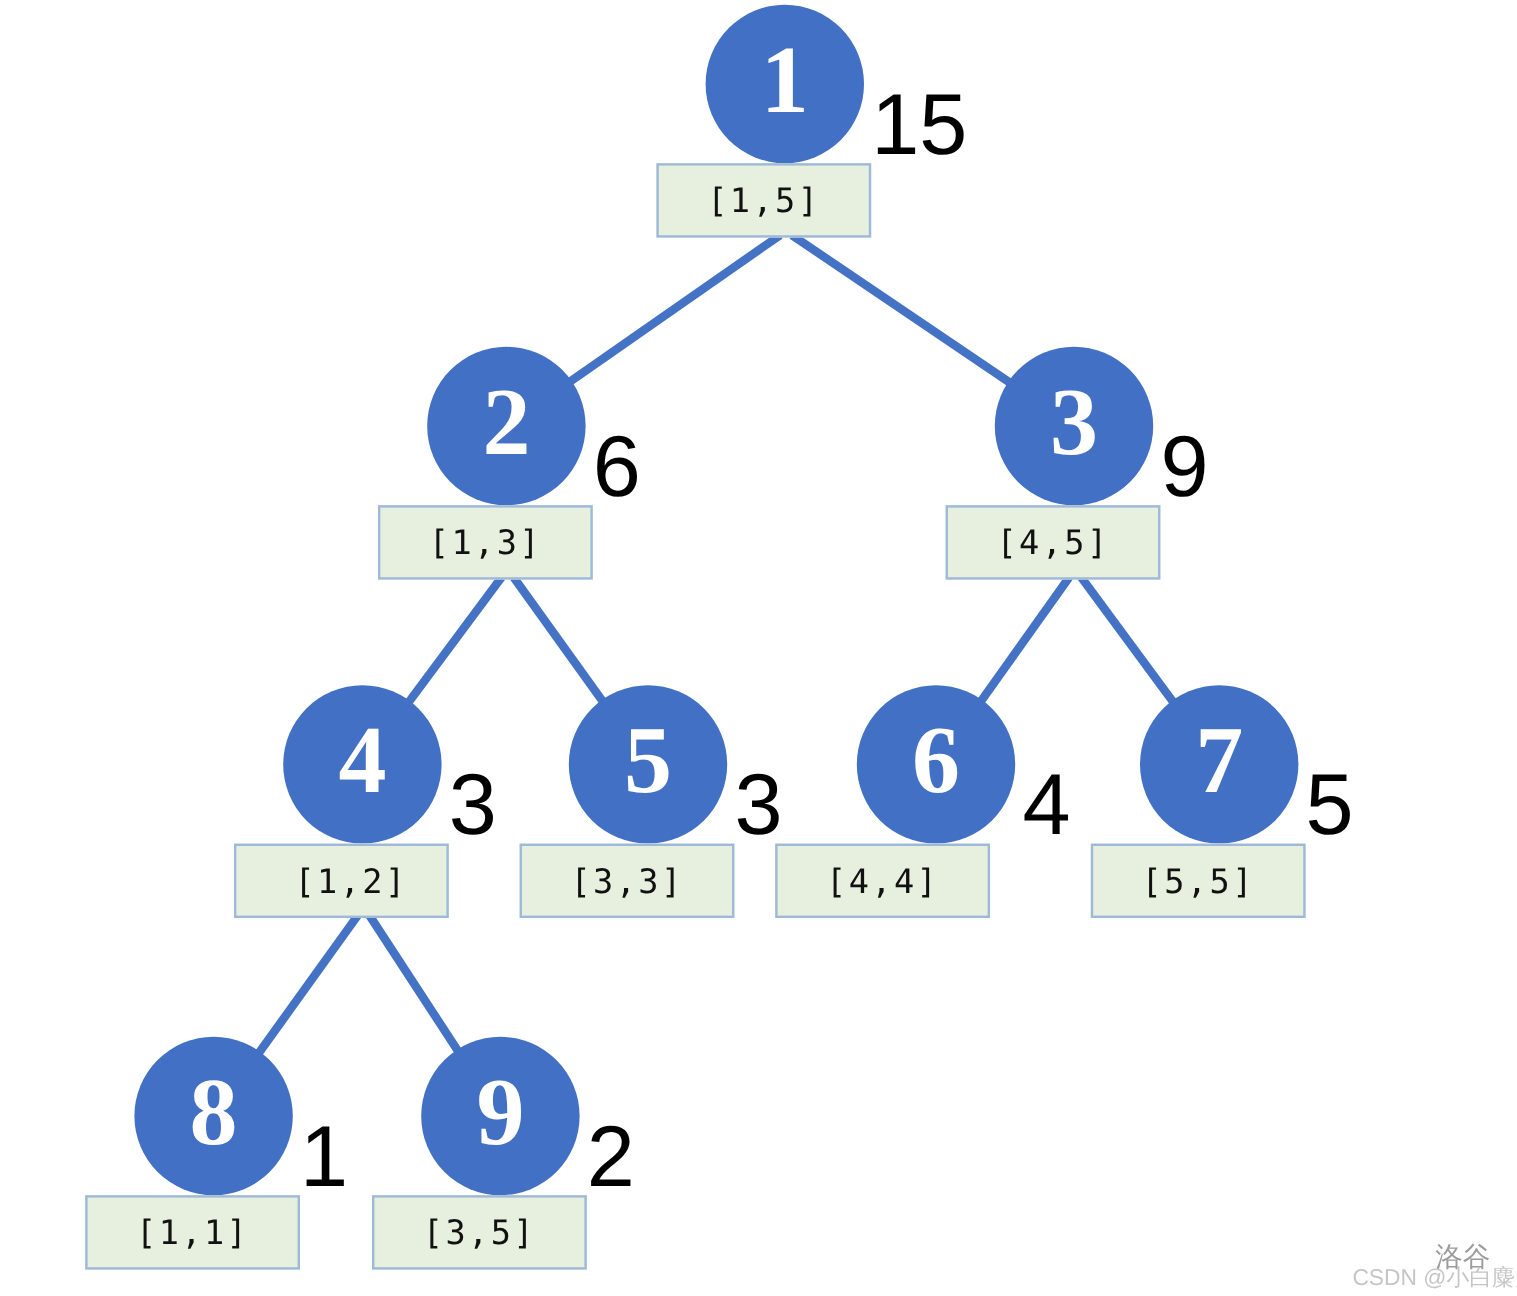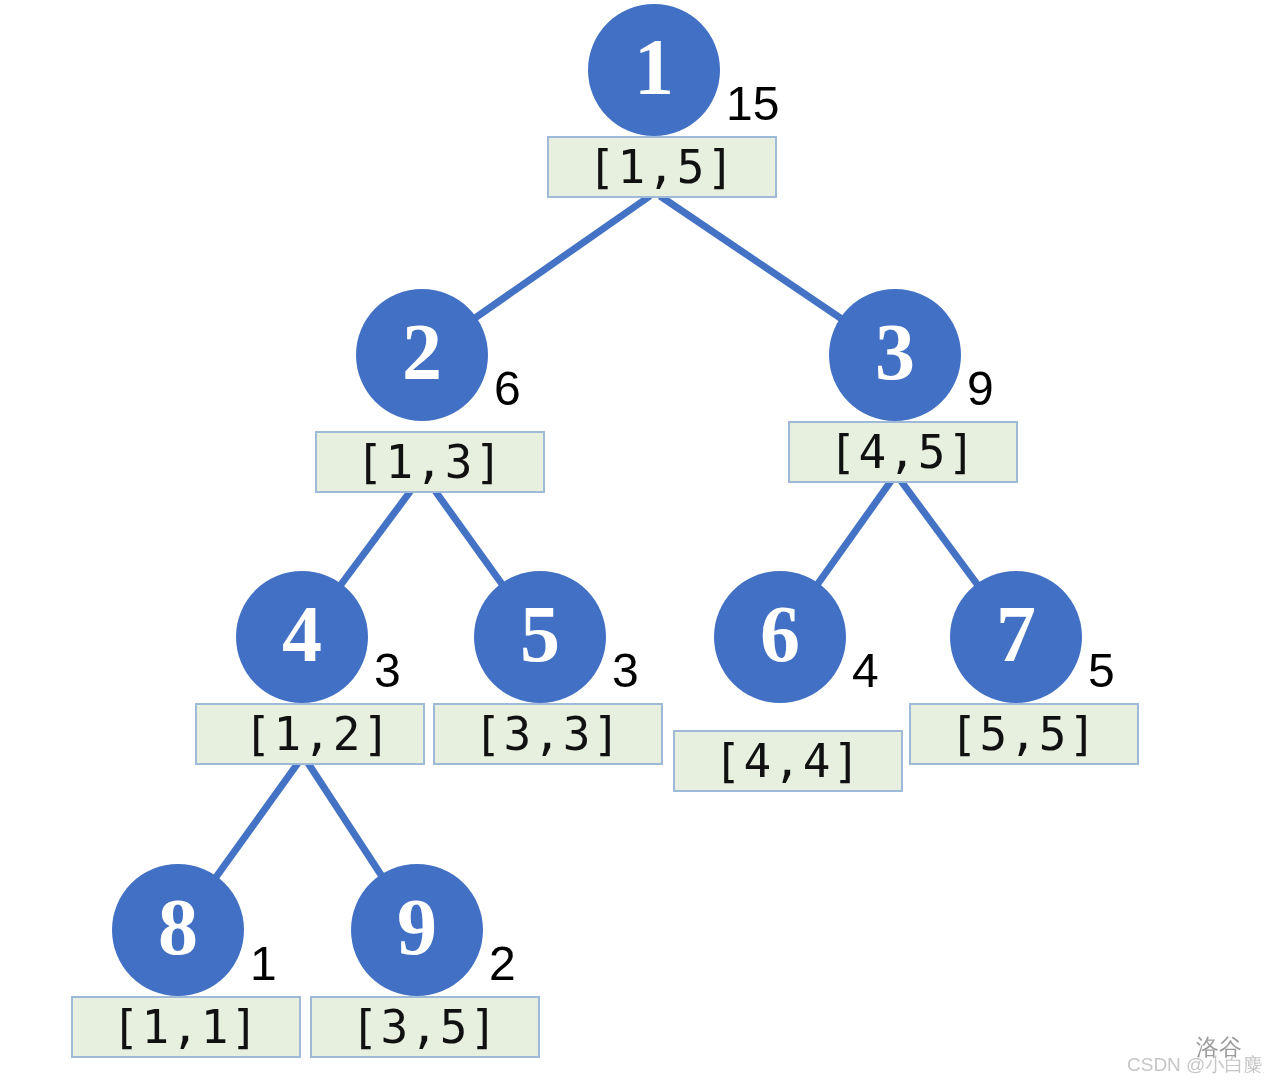--- a/index.html
+++ b/index.html
@@ -27,33 +27,33 @@
     display: flex; align-items: center; justify-content: center;
     font-family: "Liberation Serif", "DejaVu Serif", serif;
     font-weight: bold;
     font-size: 80px;
     line-height: 1;
     padding-bottom: 6px;
   }
   .value {
     position: absolute;
     font-family: "Liberation Sans", sans-serif;
-    font-size: 48px;
+    font-size: 72px;
     line-height: 64px;
     color: var(--value-text, #000000);
     white-space: nowrap;
   }
   .range {
     position: absolute;
-    width: 230px; height: 62px;
+    width: 179px; height: 62px;
     background: var(--box-fill, #E7F0DF);
     border: 2px solid var(--box-border, #9FB9D9);
     display: flex; align-items: center; justify-content: center;
     font-family: "DejaVu Sans Mono", "Liberation Mono", monospace;
-    font-size: 46px;
+    font-size: 28px;
     color: var(--range-text, #111111);
     letter-spacing: 2px;
   }
   .wm {
     position: absolute;
     font-family: "Liberation Sans", sans-serif;
     white-space: nowrap;
   }
   .wm1 { left: 1196px; top: 1032px; font-size: 23px; color: #9c9c9c; }
   .wm2 { left: 1127px; top: 1052px; font-size: 19px; color: #c6c6c6; }
@@ -75,21 +75,21 @@
   <div id="nodes-layer">
   <div class="node">
     <div class="circle" style="left: 588px; top: 4px;">1</div>
     <div class="value" style="left: 726px; top: 72px;">15</div>
     <div class="range" style="left: 547px; top: 136px;">[1,5]</div>
   </div>
 
   <div class="node">
     <div class="circle" style="left: 356px; top: 289px;">2</div>
     <div class="value" style="left: 494px; top: 357px;">6</div>
-    <div class="range" style="left: 315px; top: 431px;">[1,3]</div>
+    <div class="range" style="left: 315px; top: 421px;">[1,3]</div>
   </div>
 
   <div class="node">
     <div class="circle" style="left: 829px; top: 289px;">3</div>
     <div class="value" style="left: 967px; top: 357px;">9</div>
     <div class="range" style="left: 788px; top: 421px;">[4,5]</div>
   </div>
 
   <div class="node">
     <div class="circle" style="left: 236px; top: 571px;">4</div>
@@ -99,21 +99,21 @@
 
   <div class="node">
     <div class="circle" style="left: 474px; top: 571px;">5</div>
     <div class="value" style="left: 612px; top: 639px;">3</div>
     <div class="range" style="left: 433px; top: 703px;">[3,3]</div>
   </div>
 
   <div class="node">
     <div class="circle" style="left: 714px; top: 571px;">6</div>
     <div class="value" style="left: 852px; top: 639px;">4</div>
-    <div class="range" style="left: 673px; top: 703px; margin-top: 27px;">[4,4]</div>
+    <div class="range" style="left: 646px; top: 703px;">[4,4]</div>
   </div>
 
   <div class="node">
     <div class="circle" style="left: 950px; top: 571px;">7</div>
     <div class="value" style="left: 1088px; top: 639px;">5</div>
     <div class="range" style="left: 909px; top: 703px;">[5,5]</div>
   </div>
 
   <div class="node">
     <div class="circle" style="left: 112px; top: 864px;">8</div>

